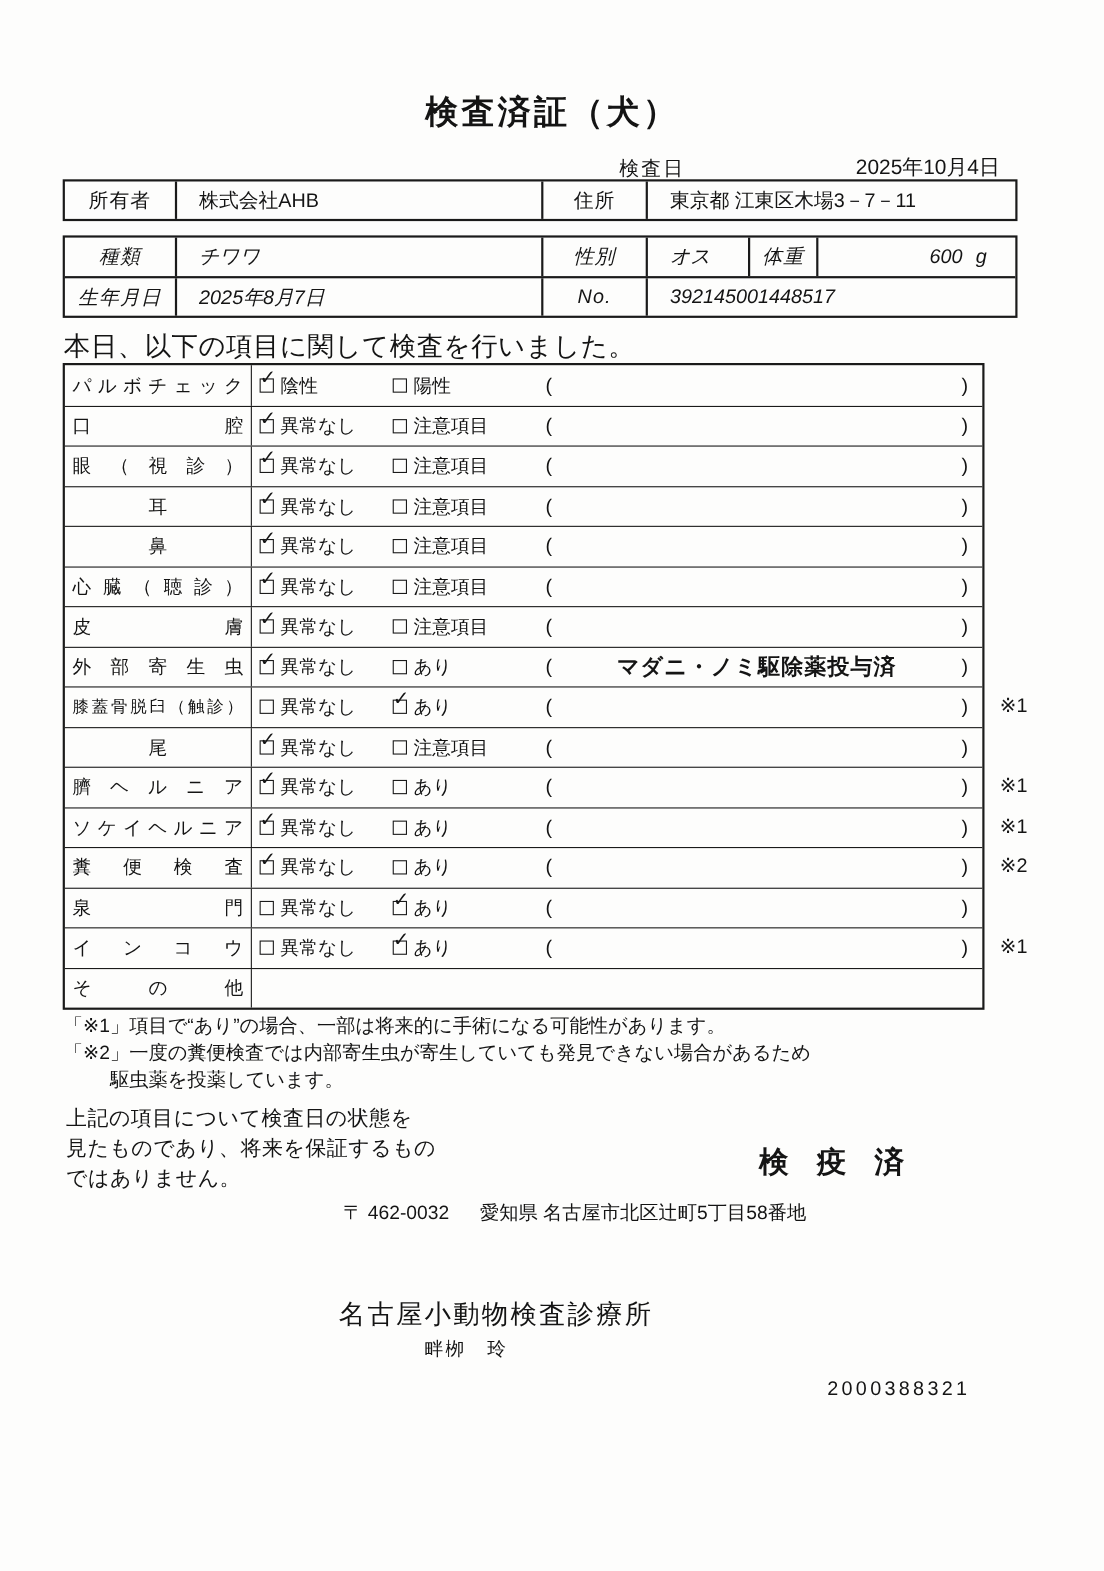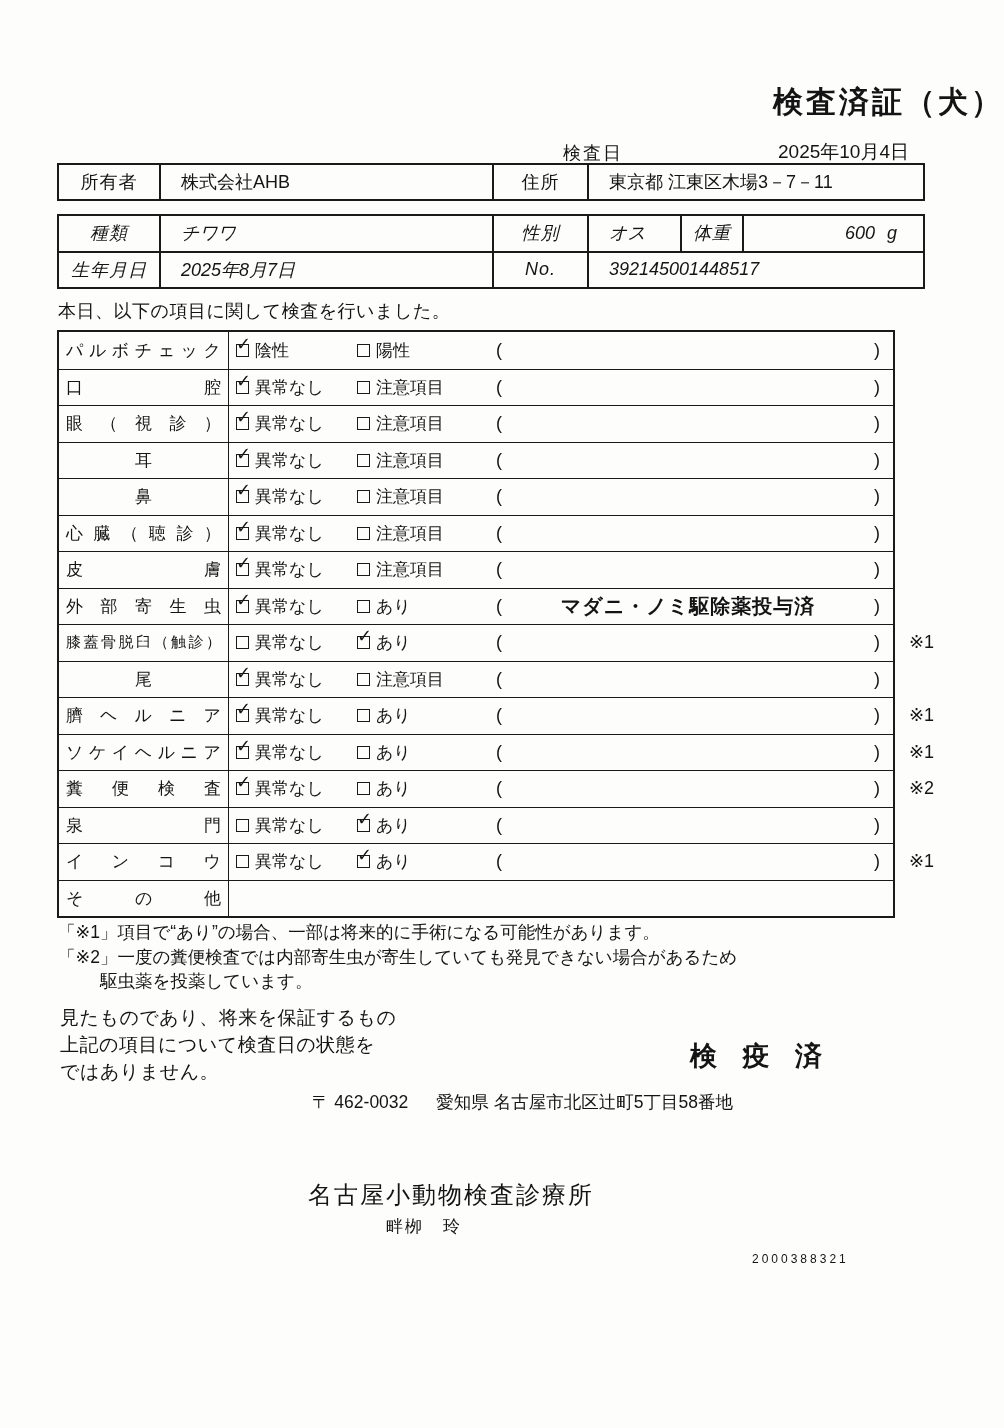--- a/index.html
+++ b/index.html
@@ -8,40 +8,40 @@
     position: relative;
     width: 1004px; height: 1428px;
     margin: 0 auto;
     background: #fdfdfc;
     color: #141414;
     font-family: "Liberation Sans", "DejaVu Sans", sans-serif;
     overflow: hidden;
   }
   .abs { position:absolute; }
 
-  #title { top:82px; left:0; width:100%; text-align:right; font-size:30px; font-weight:600; letter-spacing:3px; }
+  #title { top:82px; left:0; width:100%; text-align:center; font-size:30px; font-weight:600; letter-spacing:3px; }
 
   #date-label { top:141px; left:563px; font-size:18px; letter-spacing:2px; }
   #date-value { top:139px; left:778px; font-size:19px; }
 
   .tbl { position:absolute; border:2px solid #1a1a1a; display:flex; flex-direction:column; background:#fdfdfc; }
   .tr { display:flex; flex:1; min-height:0; }
   .tr + .tr { border-top:2px solid #1a1a1a; }
   .td { display:flex; align-items:center; padding:0 20px; font-size:18px; overflow:hidden; white-space:nowrap; }
   .td + .td { border-left:2px solid #1a1a1a; }
   .lab { justify-content:center; padding:0 20px; letter-spacing:1px; }
 
   #owner-tbl { top:163px; left:57px; width:868px; height:38px; }
   #info-tbl  { top:214px; left:57px; width:868px; height:75px;font-style:italic; }
 
   .w100 { width:100px; } .w333 { width:333px; } .w85 { width:95px; }
   .w93 { width:93px; } .w62 { width:62px; } .flex1 { flex:1; }
   .weight-val { justify-content:flex-end; padding-right:26px; gap:12px; }
 
-  #intro { top:299px; left:58px; font-size:18px; letter-spacing:0.5px; }
+  #intro { top:299px; left:58px; font-size:24px; letter-spacing:0.5px; }
 
   #check-tbl { top:330px; left:57px; width:838px; border:2px solid #1a1a1a; background:#fdfdfc; }
   .crow { display:flex; height:36.5px; position:relative; }
   .crow + .crow { border-top:1.5px solid #1a1a1a; }
   .cname { width:170px; border-right:1.5px solid #1a1a1a; display:flex; align-items:center;
            justify-content:space-between; padding:0 7px; font-size:17px; }
   .cname.single { justify-content:center; }
   .copts { flex:1; display:flex; align-items:center; }
   .opt1 { width:128px; padding-left:7px; }
   .opt2 { width:135px; }
@@ -58,21 +58,21 @@
   .note-indent { padding-left:42px; }
 
   #disclaimer { top:1004px; left:60px; font-size:19px; line-height:27px; letter-spacing:0.5px; }
 
   #stamp { top:1038px; left:690px; font-size:27px; font-weight:600; letter-spacing:9px; }
 
   #addr { top:1090px; left:312px; font-size:17.5px; display:flex; gap:28px; white-space:nowrap; }
   #telfax { top:1130px; left:320px; font-size:17px; letter-spacing:0.5px; }
   #clinic { top:1179px; left:308px; font-size:24px; letter-spacing:2px; }
   #vet    { top:1215px; left:386px; font-size:17px; letter-spacing:2px; }
-  #serial { top:1252px; left:752px; font-size:12px; letter-spacing:3px; }
+  #serial { top:1252px; left:752px; font-size:18px; letter-spacing:3px; }
 </style>
 </head>
 <body>
 
 <div class="page">
 
   <div class="abs" id="title">検査済証（犬）</div>
 
   <div class="abs" id="date-label">検査日</div>
   <div class="abs" id="date-value">2025年10月4日</div>
@@ -539,22 +539,22 @@
       </div>
     </div>
 
   <div class="abs" id="notes">
     <div>「※1」項目で“あり”の場合、一部は将来的に手術になる可能性があります。</div>
     <div>「※2」一度の糞便検査では内部寄生虫が寄生していても発見できない場合があるため</div>
     <div class="note-indent">駆虫薬を投薬しています。</div>
   </div>
 
   <div class="abs" id="disclaimer">
+    <div>上記の項目について検査日の状態を</div>
     <div>見たものであり、将来を保証するもの</div>
-    <div>上記の項目について検査日の状態を</div>
     <div>ではありません。</div>
   </div>
 
   <div class="abs" id="stamp">検 疫 済</div>
 
   <div class="abs" id="addr">
     <span>〒 462-0032</span>
     <span>愛知県 名古屋市北区辻町5丁目58番地</span>
   </div>
 

